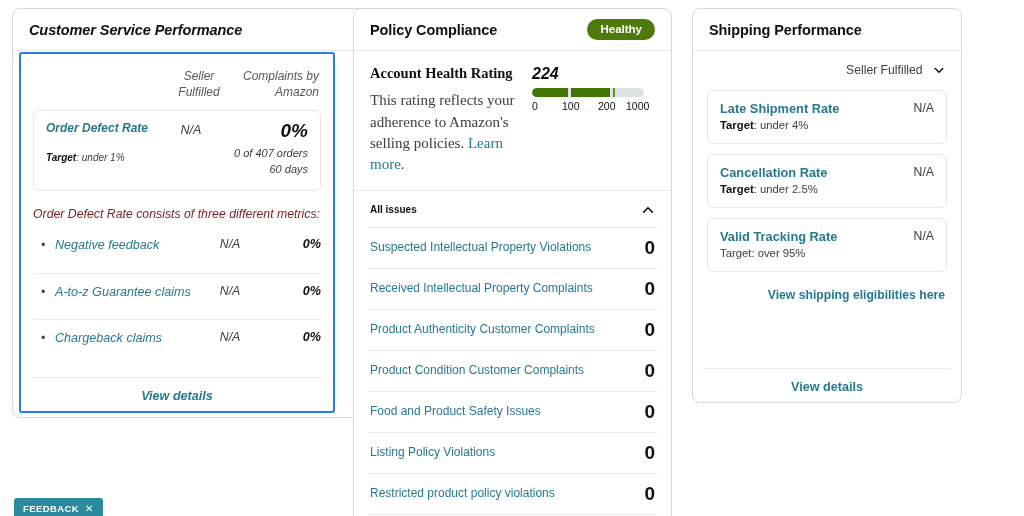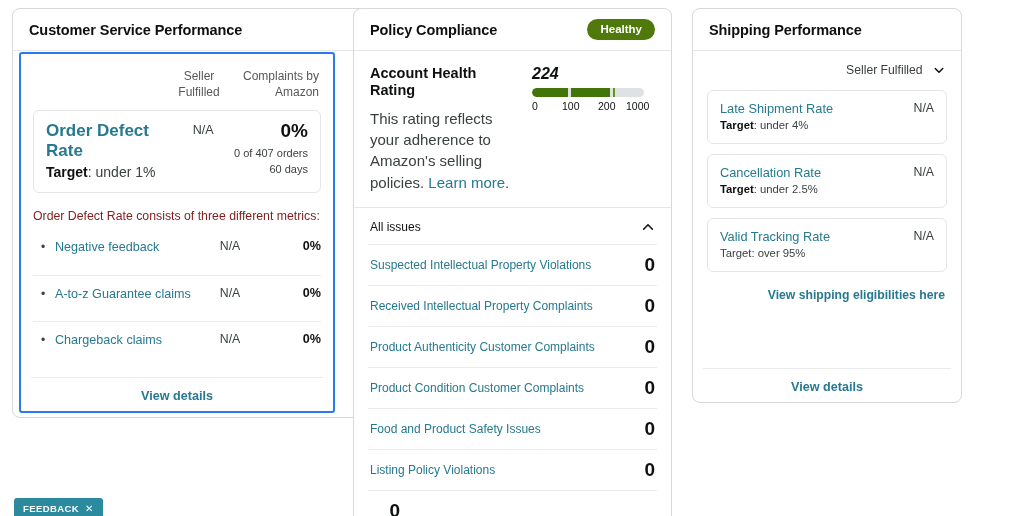--- a/index.html
+++ b/index.html
@@ -15,21 +15,21 @@
   .board{position:absolute;left:0;top:0;width:1024px;height:516px;}
 
   .panel{
     position:absolute;
     background:#ffffff;
     border:1px solid #d5d9d9;
     border-radius:8px;
     box-sizing:border-box;
     overflow:hidden;
   }
-  #panel-csp{left:12px;top:8px;width:376px;height:410px;}
+  #panel-csp{left:12px;top:8px;width:376px;height:410px;font-style:italic;}
   #panel-pc{left:353px;top:8px;width:319px;height:516px;}
   #panel-sp{left:692px;top:8px;width:270px;height:395px;}
 
   .panel-head{
     height:42px;
     display:flex;align-items:center;justify-content:space-between;
     padding:0 16px;
     border-bottom:1px solid #e7e7e7;
     box-sizing:border-box;
   }
@@ -70,22 +70,22 @@
     display:flex;
     align-items:flex-start;
     box-sizing:border-box;
   }
   .odr-left{flex:1 1 auto;}
   .link{
     color:#27798f;
     text-decoration:none;
     cursor:pointer;
   }
-  .odr-name{font-size:17px;font-weight:600;}
-  .odr-target{font-size:14px;color:#3b4040;margin-top:3px;}
+  .odr-name{font-size:12px;font-weight:600;}
+  .odr-target{font-size:10px;color:#3b4040;margin-top:17px;}
   .odr-target b{font-weight:bold;color:#0f1111;}
   .odr-mid{width:62px;text-align:center;font-size:12.5px;color:#3b4040;padding-top:2px;}
   .odr-right{width:86px;text-align:right;}
   .odr-pct{font-size:19px;font-weight:bold;line-height:1.05;}
   .odr-sub{font-size:11px;color:#3b4040;margin-top:5px;line-height:1.45;}
 
   .consists{
     margin:16px 12px 0 12px;
     font-size:12.3px;
     color:#7f1d1d;
@@ -117,21 +117,21 @@
     font-size:12.6px;
     font-weight:600;
   }
 
   
   .ahr{
     padding:14px 16px 14px 16px;
     display:flex;
     border-bottom:1px solid #e7e7e7;
   }
-  .ahr-left{width:152px;flex:0 0 152px;}
+  .ahr-left{width:152px;flex:0 0 152px;font-family:Liberation Serif, serif;}
   .ahr-title{font-size:14.5px;font-weight:bold;line-height:1.2;}
   .ahr-desc{font-size:15px;color:#3b4040;margin-top:8px;line-height:1.42;}
   .ahr-right{flex:1 1 auto;padding-left:10px;}
   .ahr-score{font-size:16px;font-weight:bold;line-height:1.1;font-style:italic;}
   .meter{
     margin-top:5px;
     width:112px;height:9px;
     background:#dfe2e2;
     border-radius:5px;
     position:relative;
@@ -149,21 +149,21 @@
   }
   .ms{flex:0 0 auto;}
   .ms0{width:30px;}
   .ms100{width:36px;}
   .ms200{width:28px;}
 
   .issues-head{
     display:flex;align-items:center;justify-content:space-between;
     padding:12px 16px 10px 16px;
   }
-  .issues-title{font-size:12px;font-weight:normal;}
+  .issues-title{font-size:10px;font-weight:bold;}
   .chev{width:14px;height:14px;display:inline-block;}
   .issue-row{
     display:flex;align-items:center;
     margin:0 14px;
     padding:9px 2px 9px 2px;
     border-top:1px solid #eaecec;
     min-height:36px;
     box-sizing:border-box;
   }
   .issue-name{flex:1 1 auto;font-size:12px;line-height:1.35;padding-right:10px;}
@@ -179,21 +179,21 @@
   .sp-card{
     margin:4px 14px 10px 14px;
     border:1px solid #e3e6e6;
     border-radius:6px;
     padding:10px 12px 12px 12px;
     display:flex;
     align-items:flex-start;
     box-sizing:border-box;
   }
   .sp-left{flex:1 1 auto;}
-  .sp-name{font-size:12.8px;font-weight:400;}
+  .sp-name{font-size:12.8px;font-weight:700;}
   .sp-target{font-size:11.3px;color:#3b4040;margin-top:3px;}
   .sp-target b{font-weight:bold;color:#0f1111;}
   .sp-target.plain b{font-weight:normal;color:#3b4040;}
   .sp-val{width:40px;text-align:right;font-size:12.3px;color:#3b4040;}
   .sp-elig{
     text-align:right;
     padding:6px 16px 0 16px;
     font-size:12.2px;
     font-weight:600;
   }
@@ -328,20 +328,21 @@
       </div>
       <div class="issue-row">
         <span class="issue-name link">Food and Product Safety Issues</span>
         <span class="issue-count">0</span>
       </div>
       <div class="issue-row">
         <span class="issue-name link">Listing Policy Violations</span>
         <span class="issue-count">0</span>
       </div>
       <div class="issue-row">
+        <span class="issue-name link">Restricted product policy violations</span>
         <span class="issue-count">0</span>
       </div>
       <div class="issue-row">
         <span class="issue-name link">Customer Product Reviews Policy Violations</span>
         <span class="issue-count">0</span>
       </div>
     </div>
   </div>
 
   <div class="panel" id="panel-sp">

